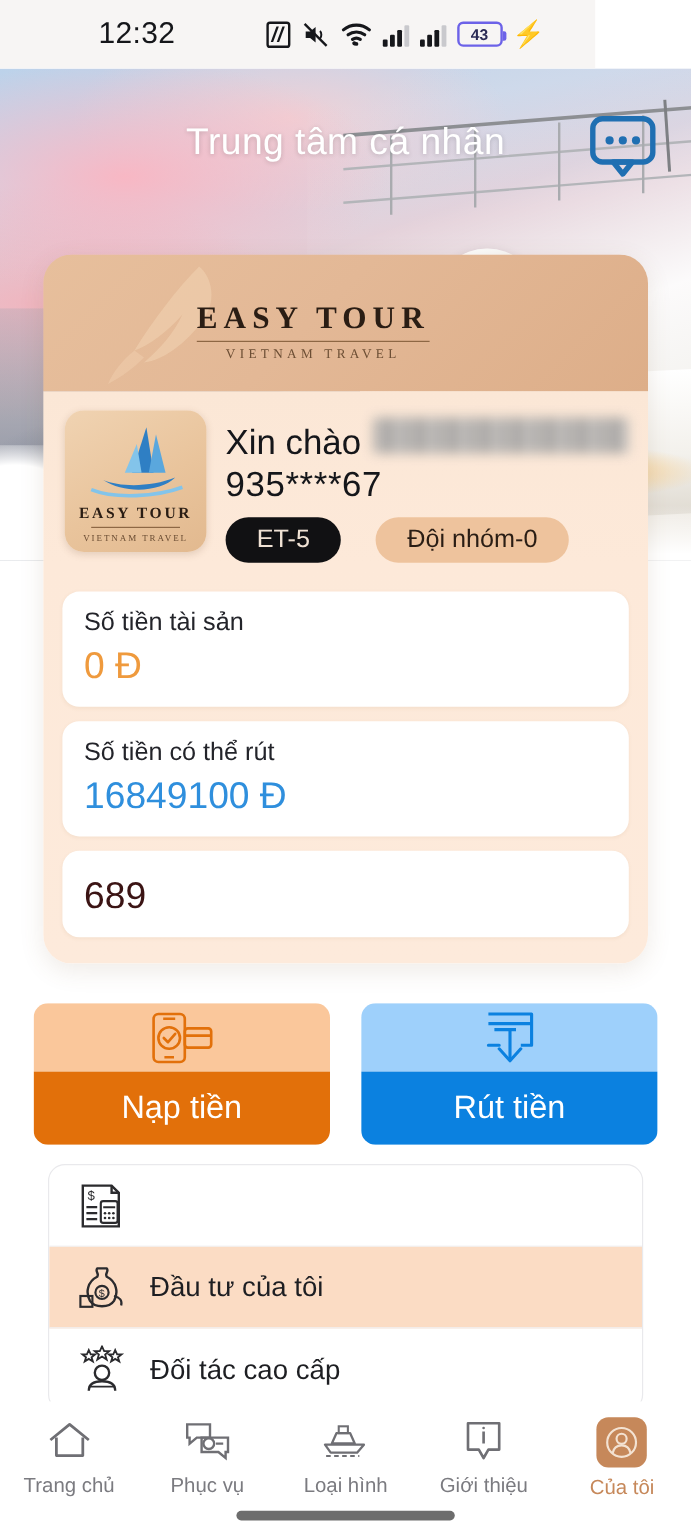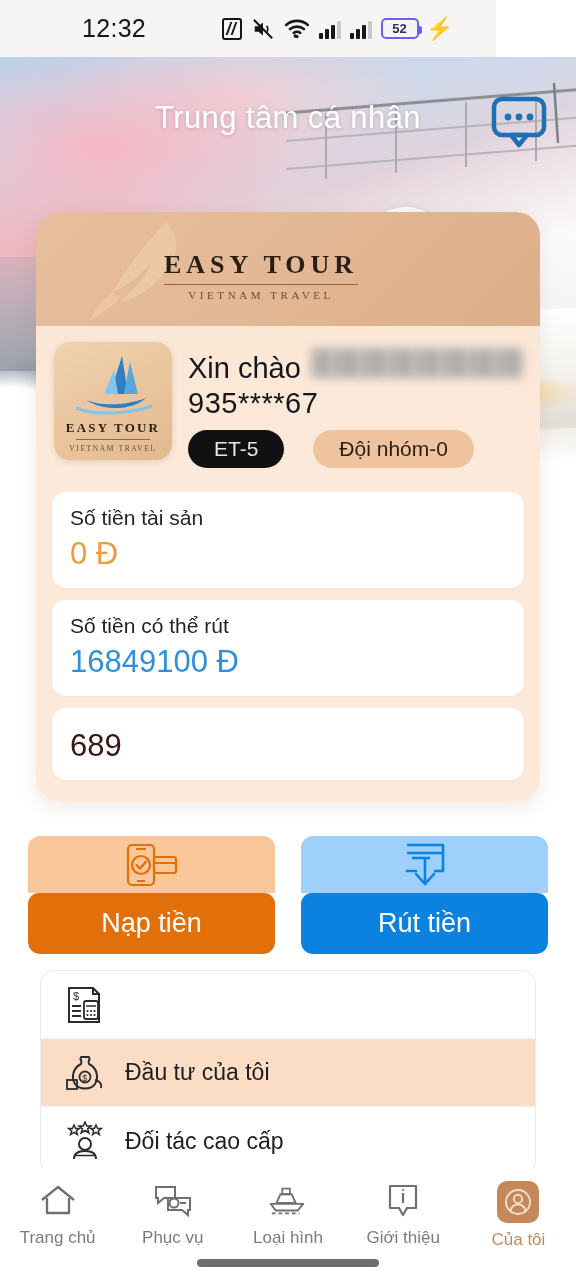--- a/index.html
+++ b/index.html
@@ -242,21 +242,21 @@
   .action {
     flex: 1 1 0; height: 118px; border-radius: 12px;
     overflow: hidden; cursor: pointer; position: relative;
     display: flex; flex-direction: column;
   }
   .action-top {
     flex: 0 0 57px; display: flex; align-items: center; justify-content: center;
   }
   .action-bot {
     flex: 1 1 auto; display: flex; align-items: center; justify-content: center;
-    color: #ffffff; font-size: 27px; border-radius: 11px;
+    color: #ffffff; font-size: 27px;
   }
   .deposit .action-top { background: #fac79b; }
   .deposit .action-bot { background: #e2700a; }
   .withdraw .action-top { background: #9ed0fb; }
   .withdraw .action-bot { background: #0b81e0; }
 
   
   .menu {
     position: absolute; top: 970px; left: 40px;
     width: 496px;
@@ -325,21 +325,21 @@
           <i></i>
           <i></i>
         </div>
       <div class="sig-icon">
           <i></i>
           <i></i>
           <i></i>
           <i></i>
         </div>
       <div class="battery">
-        <span>52</span>
+        <span>43</span>
       </div>
       <div class="bolt">⚡</div>
     </div>
   </div>
 
   <div class="hero">
     <div class="hero-sky"></div>
     <div class="hero-yacht">
       <svg class="yacht-rail" viewBox="0 0 300 130">
         <path d="M0 30 L300 6" stroke="#8d8f93" stroke-width="3" fill="none"></path>

